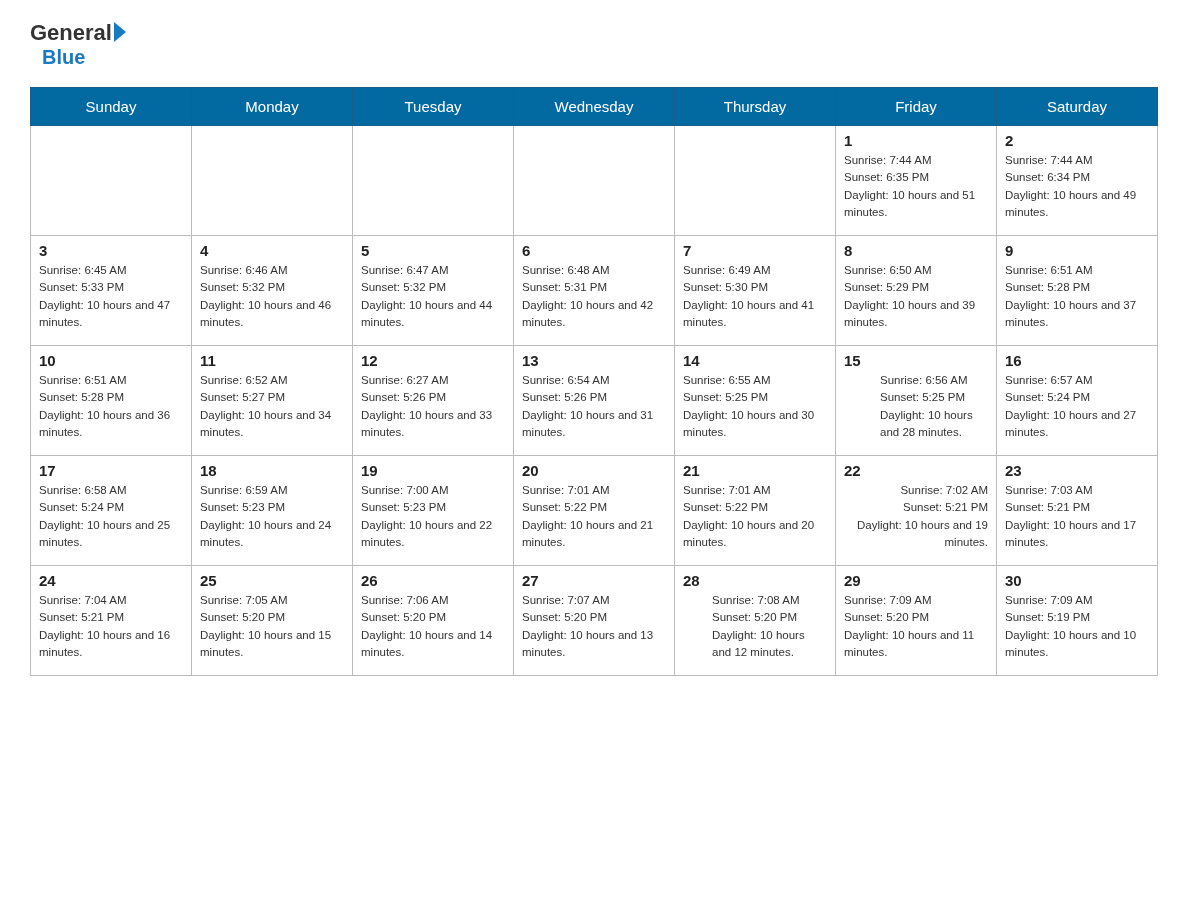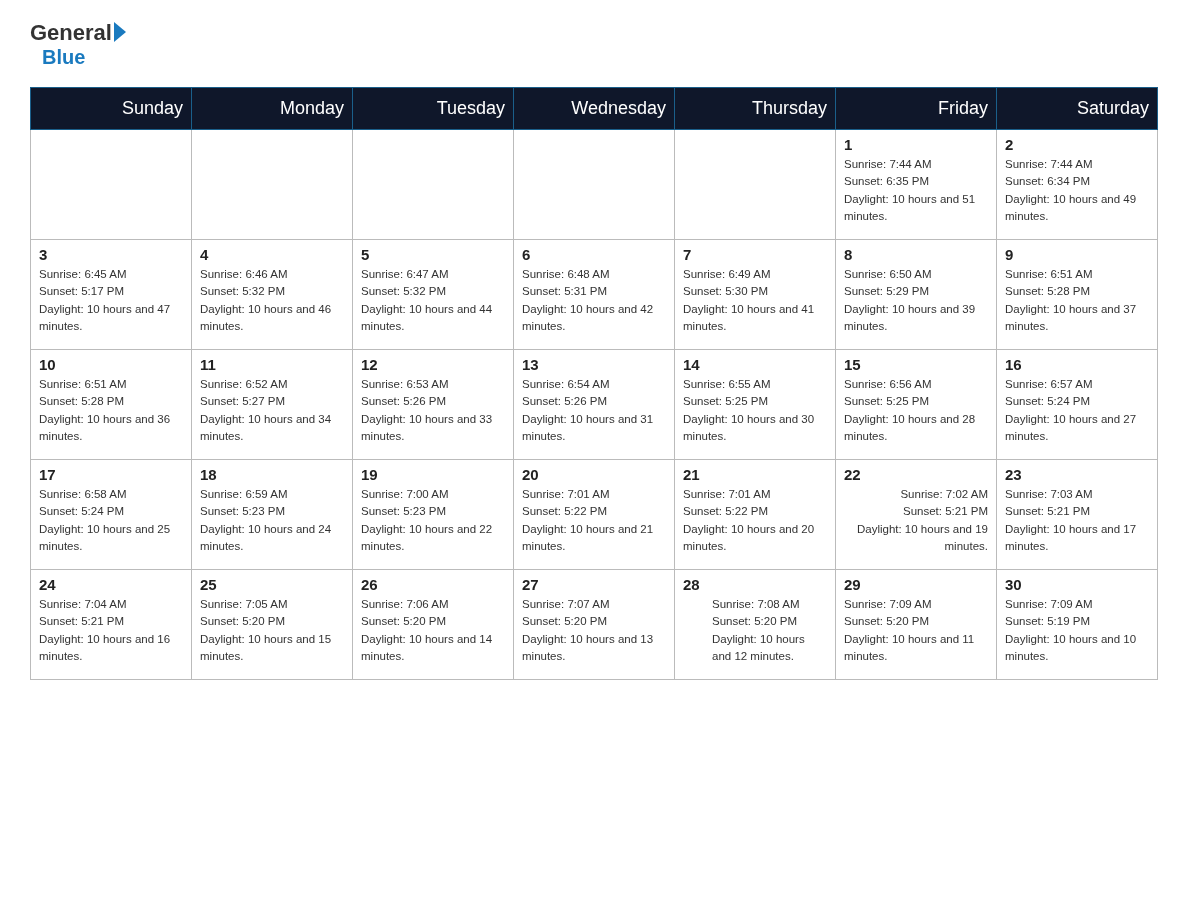--- a/index.html
+++ b/index.html
@@ -56,26 +56,26 @@
       font-size: 20px;
       color: #333;
       margin-top: 4px;
     }
     .calendar {
       width: 100%;
       border-collapse: collapse;
       border: 1px solid #bbb;
     }
     .calendar th {
-      background: #0f172a;
+      background: #0369a1;
       color: #fff;
       padding: 10px 8px;
-      font-size: 18px;
+      font-size: 15px;
       font-weight: normal;
-      text-align: right;
+      text-align: center;
       border: 1px solid #1a5f8a;
     }
     .calendar td {
       border: 1px solid #bbb;
       vertical-align: top;
       padding: 6px 8px;
       width: 14.28%;
       min-height: 110px;
       height: 110px;
     }
@@ -140,21 +140,21 @@
           <span class="day-num">2</span>
           <div class="day-info" style="white-space: pre-line;">Sunrise: 7:44 AM
 Sunset: 6:34 PM
 Daylight: 10 hours and 49 minutes.</div>
         </td>
       </tr>
       <tr class="week-row">
         <td>
           <span class="day-num">3</span>
           <div class="day-info" style="white-space: pre-line;">Sunrise: 6:45 AM
-Sunset: 5:17 PM
+Sunset: 5:33 PM
 Daylight: 10 hours and 47 minutes.</div>
         </td>
         <td>
           <span class="day-num">4</span>
           <div class="day-info" style="white-space: pre-line;">Sunrise: 6:46 AM
 Sunset: 5:32 PM
 Daylight: 10 hours and 46 minutes.</div>
         </td>
         <td>
           <span class="day-num">5</span>
@@ -195,39 +195,39 @@
 Daylight: 10 hours and 36 minutes.</div>
         </td>
         <td>
           <span class="day-num">11</span>
           <div class="day-info" style="white-space: pre-line;">Sunrise: 6:52 AM
 Sunset: 5:27 PM
 Daylight: 10 hours and 34 minutes.</div>
         </td>
         <td>
           <span class="day-num">12</span>
-          <div class="day-info" style="white-space: pre-line;">Sunrise: 6:53 AM
+          <div class="day-info" style="white-space: pre-line;">Sunrise: 6:27 AM
 Sunset: 5:26 PM
 Daylight: 10 hours and 33 minutes.</div>
         </td>
         <td>
           <span class="day-num">13</span>
           <div class="day-info" style="white-space: pre-line;">Sunrise: 6:54 AM
 Sunset: 5:26 PM
 Daylight: 10 hours and 31 minutes.</div>
         </td>
         <td>
           <span class="day-num">14</span>
           <div class="day-info" style="white-space: pre-line;">Sunrise: 6:55 AM
 Sunset: 5:25 PM
 Daylight: 10 hours and 30 minutes.</div>
         </td>
         <td>
           <span class="day-num">15</span>
-          <div class="day-info" style="white-space: pre-line;">Sunrise: 6:56 AM
+          <div class="day-info" style="white-space: pre-line; margin-left: 36px;">Sunrise: 6:56 AM
 Sunset: 5:25 PM
 Daylight: 10 hours and 28 minutes.</div>
         </td>
         <td>
           <span class="day-num">16</span>
           <div class="day-info" style="white-space: pre-line;">Sunrise: 6:57 AM
 Sunset: 5:24 PM
 Daylight: 10 hours and 27 minutes.</div>
         </td>
       </tr>

